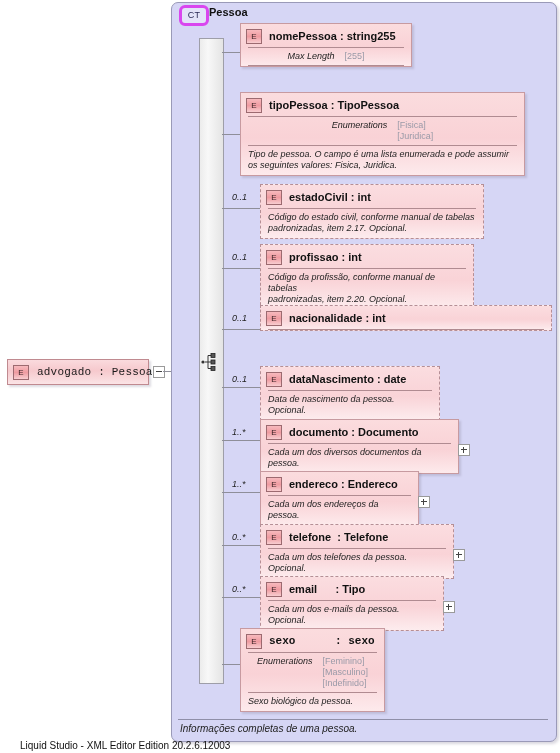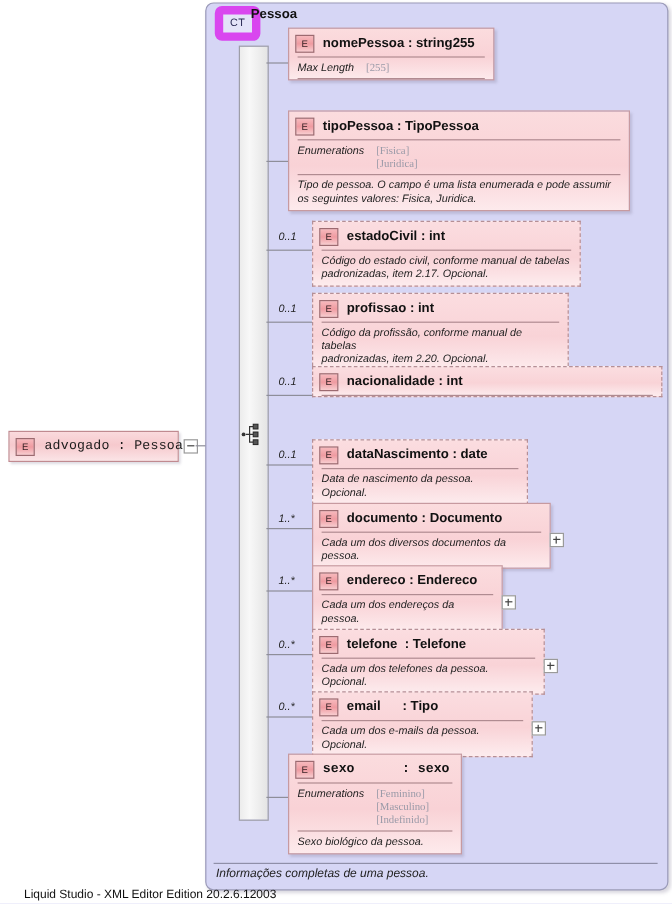--- a/index.html
+++ b/index.html
@@ -51,21 +51,21 @@
   
   .ct-frame{
     position:absolute;left:171px;top:2px;width:384px;height:738px;
     background:#d6d6f5;
     border:1px solid #9a9ab8;
     border-radius:7px;
     box-shadow:2px 2px 3px rgba(120,110,140,.28);
   }
   .ct-badge{
     position:absolute;left:179px;top:5px;width:24px;height:15px;
-    border:7px solid #d946ef;border-radius:6px;
+    border:3px solid #d946ef;border-radius:6px;
     background:#e3e3f8;
     font-size:9px;line-height:15px;text-align:center;color:#2a2a55;
     font-family:"Liberation Sans", sans-serif;letter-spacing:.3px;
   }
   .ct-title{
     position:absolute;left:209px;top:5px;
     font-size:11px;line-height:15px;color:#111;font-weight:bold;
   }
 
   
@@ -105,24 +105,24 @@
   .node .name{
     font-family:"Liberation Sans", sans-serif;
     font-size:11px;font-weight:bold;color:#111;margin-left:7px;white-space:pre;
   }
   .node .rule{height:1px;background:#b08b91;margin:1px 7px 0 7px;}
   .node .desc{
     font-size:9px;font-style:italic;color:#222;line-height:11px;
     padding:3px 7px 4px 7px;white-space:pre-line;
   }
   .node .facet{
-    display:flex;padding:3px 7px 2px 7px;font-size:9px;line-height:11px;
+    display:flex;padding:3px 7px 2px 7px;font-size:9px;line-height:11px;justify-content:center;
   }
   .node .facet .fname{font-style:italic;color:#1c1c1c;flex:0 0 auto;}
-  .node .facet .fvals{color:#9a9aa8;margin-left:10px;white-space:pre-line;font-family:Liberation Serif, serif;}
+  .node .facet .fvals{color:#9a9aa8;margin-left:10px;white-space:pre-line;}
 
   
   .node.mono .name{font-family:"Liberation Mono", monospace;font-weight:bold;font-size:11px;}
 
   
   .occ{
     position:absolute;font-size:9px;font-style:italic;color:#222;
   }
   .conn{position:absolute;height:1px;background:#8e8e99;}
 

